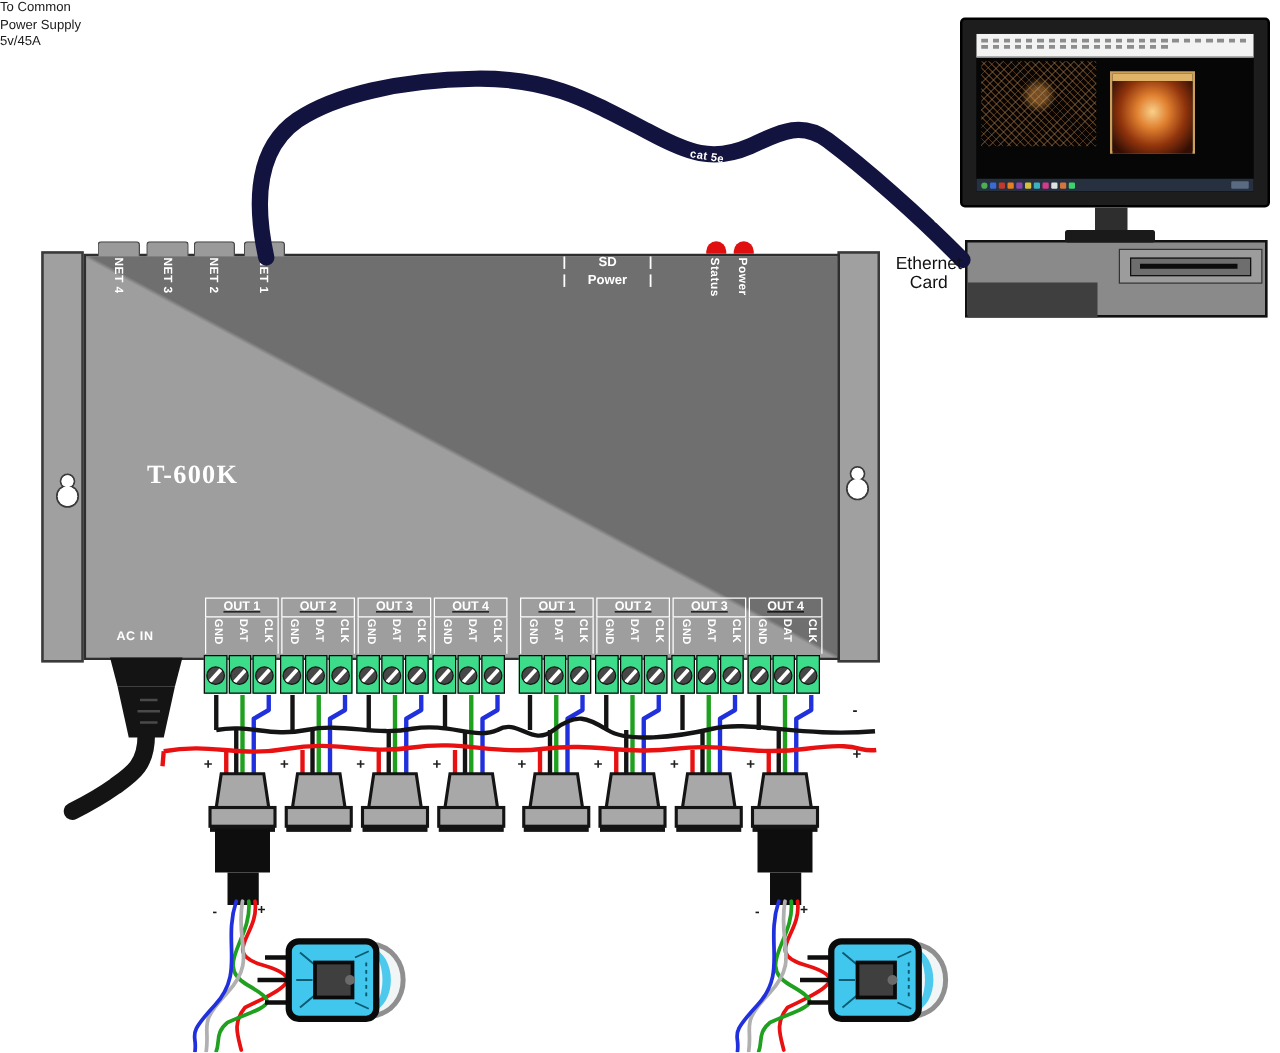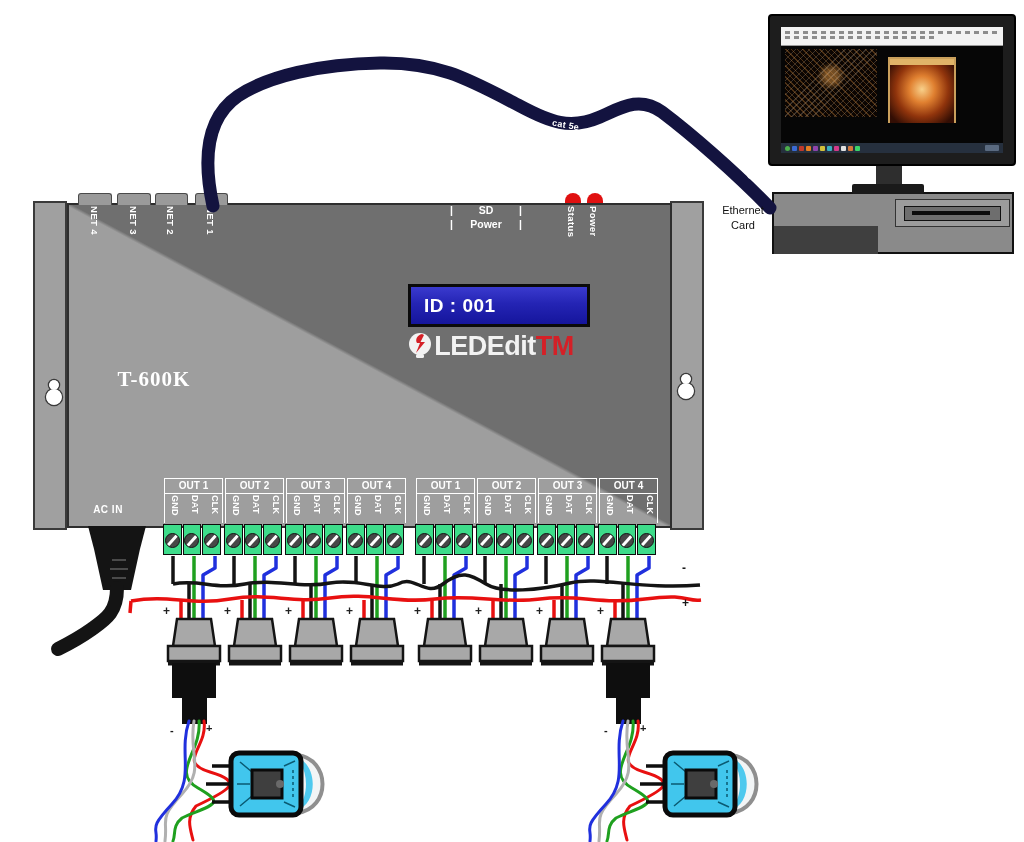--- a/index.html
+++ b/index.html
@@ -23,37 +23,37 @@
   #lcd{left:408px;top:284px;width:163px;height:37px;border:3px solid #0a0a0a;box-sizing:content-box;
     background:linear-gradient(180deg,#3a3ace 0%,#2424b4 45%,#15159c 100%);
     color:#fff;font-size:19px;font-weight:bold;line-height:37px;padding-left:13px;z-index:4;letter-spacing:.5px;}
   #logo-row{left:398px;top:329px;width:185px;height:34px;display:flex;align-items:center;justify-content:center;z-index:4;}
   #logo-name{color:#f2f2f2;font-size:27px;font-weight:bold;letter-spacing:-.5px;}
   #logo-tm{color:#d42027;font-size:27px;font-weight:bold;letter-spacing:-.5px;}
   #model-label{left:108px;top:367px;width:92px;text-align:center;color:#fff;font-family:"Liberation Serif",serif;
     font-weight:bold;font-size:21px;letter-spacing:1px;z-index:4;}
   #acin-label{left:86px;top:504px;width:44px;text-align:center;color:#fff;font-weight:bold;font-size:10px;z-index:4;letter-spacing:.5px;}
   
-  .out-group{top:478px;width:61px;z-index:4;}
+  .out-group{top:478px;width:61px;z-index:4;text-decoration:underline;}
   .out-label-box{height:14px;border:1.5px solid #fff;box-sizing:content-box;margin:0 1px;
     color:#fff;font-size:10px;font-weight:bold;text-align:center;line-height:14px;}
   .pin-zone{position:relative;height:29px;margin:0 1px;border-left:1.5px solid #fff;border-right:1.5px solid #fff;}
   .pin-label{font-size:9px;letter-spacing:.3px;}
   .terms{display:flex;gap:1px;margin-top:1px;}
   .term{width:18.6px;height:31px;background:#3ddc8a;border:1.6px solid #0c0c0c;box-sizing:border-box;
     display:flex;justify-content:center;}
   .screw{width:13px;height:13px;border-radius:50%;background:#474747;border:1px solid #151515;
     margin-top:8px;position:relative;overflow:hidden;}
   .screw::after{content:'';position:absolute;left:50%;top:-2px;bottom:-2px;width:2.6px;background:#fff;
     transform:translateX(-50%) rotate(42deg);}
   
   #power-note{left:702px;top:563px;width:90px;font-size:10.5px;color:#1a1a1a;line-height:13.5px;z-index:6;}
   .sign{position:absolute;color:#1a1a1a;font-weight:bold;font-size:12px;z-index:6;}
   .sign.small{font-size:11px;}
-  #ethernet-label{left:714px;top:203px;width:58px;text-align:center;font-size:11px;color:#111;line-height:15px;z-index:6;}
+  #ethernet-label{left:714px;top:203px;width:58px;text-align:center;font-size:14px;color:#111;line-height:15px;z-index:6;}
   .cat5e{position:absolute;color:#fff;font-weight:bold;font-size:9px;white-space:nowrap;z-index:6;letter-spacing:.3px;}
   
   #monitor{left:768px;top:14px;width:248px;height:152px;background:#1d1d1d;border:2px solid #000;
     border-radius:4px;box-sizing:border-box;z-index:2;}
   #screen{position:absolute;left:11px;top:11px;width:222px;height:126px;background:#060606;overflow:hidden;}
   #sw-toolbar{height:19px;background:#f3f3f3;border-bottom:1px solid #9a9a9a;padding:2px 4px;box-sizing:border-box;}
   .menu-dashes{height:3px;margin:2px 0;
     background:repeating-linear-gradient(90deg,#8d8d8d 0 5px,transparent 5px 9px);}
   #img-left{position:absolute;left:4px;top:22px;width:92px;height:68px;background-color:#0b0502;
     background-image:repeating-linear-gradient(45deg,rgba(200,130,55,.35) 0 1px,transparent 1px 4px),
@@ -149,31 +149,21 @@
         <span>Power</span>
         <span>|</span>
       </div>
   </div>
 
   <div class="abs led-dome" style="left:565px;"></div>
   <div class="abs led-dome" style="left:587px;"></div>
   <span class="vtext net-label" style="left:577px;top:206px;">Status</span>
   <span class="vtext net-label" style="left:599px;top:206px;">Power</span>
 
-  <div id="lcd" class="abs">ID : 001</div>
-
-  <div id="logo-row" class="abs">
-    <svg width="27" height="30" viewBox="0 0 27 30">
-      <circle cx="13" cy="13" r="11" fill="#f2f2f2"></circle>
-      <rect x="9" y="23" width="8" height="4" rx="1.5" fill="#f2f2f2"></rect>
-      <path d="M15 3 C10 4 8 9 10 12 L13 12 L9 22 L18 11 L13.5 11 L17 4 Z" fill="#d42027"></path>
-    </svg>
-    <span id="logo-name">LEDEdit</span>
-      <span id="logo-tm">TM</span>
-  </div>
+
 
   <div id="model-label" class="abs">T-600K</div>
   <div id="acin-label" class="abs">AC IN</div>
 
   <div class="abs out-group" style="left:163px;">
     <div class="out-label-box">OUT 1</div>
     <div class="pin-zone">
       <span class="vtext pin-label" style="left:15px;top:1px;">GND</span>
       <span class="vtext pin-label" style="left:35px;top:1px;">DAT</span>
       <span class="vtext pin-label" style="left:55px;top:1px;">CLK</span>
@@ -460,20 +450,25 @@
     <use href="#pixel-asm" transform="translate(434,0)"></use>
   </svg>
 
   <span class="cat5e" style="left:214px;top:163px;transform:rotate(-70deg);transform-origin:0 0;">cat 5e</span>
   <span class="cat5e" style="left:298px;top:84px;transform:rotate(-18deg);">cat 5e</span>
   <span class="cat5e" style="left:452px;top:86px;transform:rotate(22deg);">cat 5e</span>
   <span class="cat5e" style="left:552px;top:120px;transform:rotate(10deg);">cat 5e</span>
   <span class="cat5e" style="left:666px;top:106px;transform:rotate(42deg);">cat 5e</span>
   <span class="cat5e" style="left:730px;top:162px;transform:rotate(52deg);">cat 5e</span>
 
+  <div id="power-note">
+    <div>To Common</div>
+    <div>Power Supply</div>
+    <div>5v/45A</div>
+  </div>
   <span class="sign" style="left:682px;top:561px;">-</span>
   <span class="sign" style="left:682px;top:596px;">+</span>
 
   <span class="sign small" style="left:170px;top:724px;">-</span>
   <span class="sign small" style="left:206px;top:722px;">+</span>
   <span class="sign small" style="left:604px;top:724px;">-</span>
   <span class="sign small" style="left:640px;top:722px;">+</span>
 
 </div>
 

